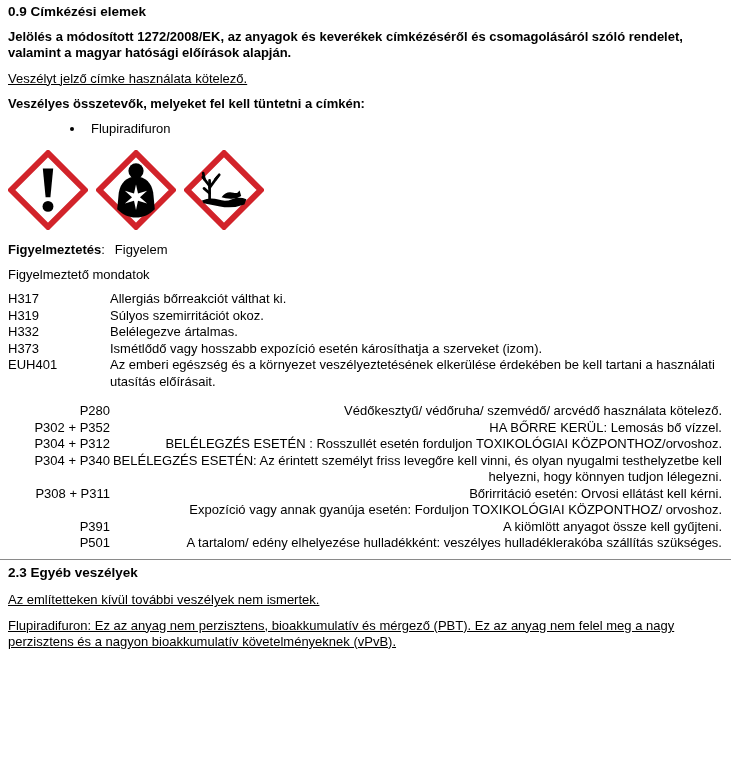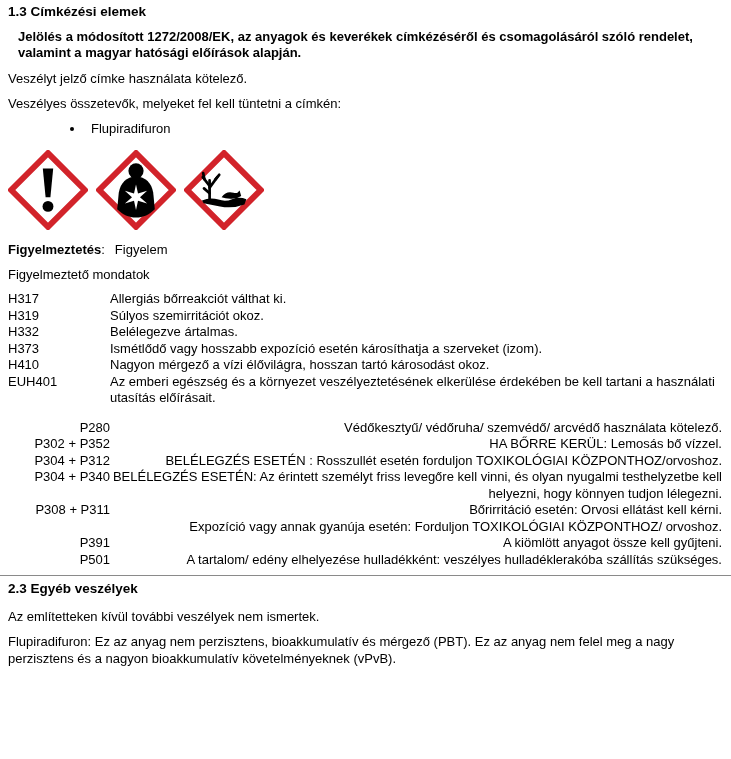--- a/index.html
+++ b/index.html
@@ -12,23 +12,23 @@
     line-height: 16.5px;
     overflow: hidden;
   }
   .page { padding: 4px 9px 0 8px; }
 
   .heading1 {
     font-weight: 700;
     font-size: 13.5px;
     margin: 0 0 8px 0;
   }
-  .para { margin: 0 0 9px 0; }
-  .para-bold { font-weight: 700; margin: 0 0 9px 10px; }
-  .comp-heading { font-weight: 400; margin: 0 0 8px 0; }
+  .para { margin: 0 0 9px 0; text-decoration: underline; }
+  .para-bold { font-weight: 700; margin: 0 0 9px 0; }
+  .comp-heading { font-weight: 700; margin: 0 0 8px 0; }
 
   ul.components {
     margin: 0 0 13px 0;
     padding-left: 77px;
     list-style: disc outside;
   }
   ul.components li { padding-left: 6px; }
 
   .pictograms {
     display: flex;
@@ -55,21 +55,21 @@
     margin: 0 -9px 5px -8px;
   }
   .heading1.h23 { margin-bottom: 11px; }
   .para.pbt { margin-bottom: 16px; }
 </style>
 </head>
 <body>
 
 <div class="page">
 
-  <div class="heading1">1.3 Címkézési elemek</div>
+  <div class="heading1">0.9 Címkézési elemek</div>
 
   <div class="para-bold">Jelölés a módosított 1272/2008/EK, az anyagok és keverékek címkézéséről és csomagolásáról szóló rendelet, valamint a magyar hatósági előírások alapján.</div>
 
   <div class="para">Veszélyt jelző címke használata kötelező.</div>
 
   <div class="comp-heading">Veszélyes összetevők, melyeket fel kell tüntetni a címkén:</div>
 
   <ul class="components">
     <li>Flupiradifuron</li>
   </ul>
@@ -121,24 +121,20 @@
     </div>
     <div class="stmt-row">
       <div class="stmt-code">H332</div>
       <div class="stmt-text">Belélegezve ártalmas.</div>
     </div>
     <div class="stmt-row">
       <div class="stmt-code">H373</div>
       <div class="stmt-text">Ismétlődő vagy hosszabb expozíció esetén károsíthatja a szerveket (izom).</div>
     </div>
     <div class="stmt-row">
-      <div class="stmt-code">H410</div>
-      <div class="stmt-text">Nagyon mérgező a vízi élővilágra, hosszan tartó károsodást okoz.</div>
-    </div>
-    <div class="stmt-row">
       <div class="stmt-code">EUH401</div>
       <div class="stmt-text">Az emberi egészség és a környezet veszélyeztetésének elkerülése érdekében be kell tartani a használati utasítás előírásait.</div>
     </div>
   </div>
 
 
   <div class="stmt-table p-table">
     <div class="stmt-row">
       <div class="stmt-code">P280</div>
       <div class="stmt-text">Védőkesztyű/ védőruha/ szemvédő/ arcvédő használata kötelező.</div>

